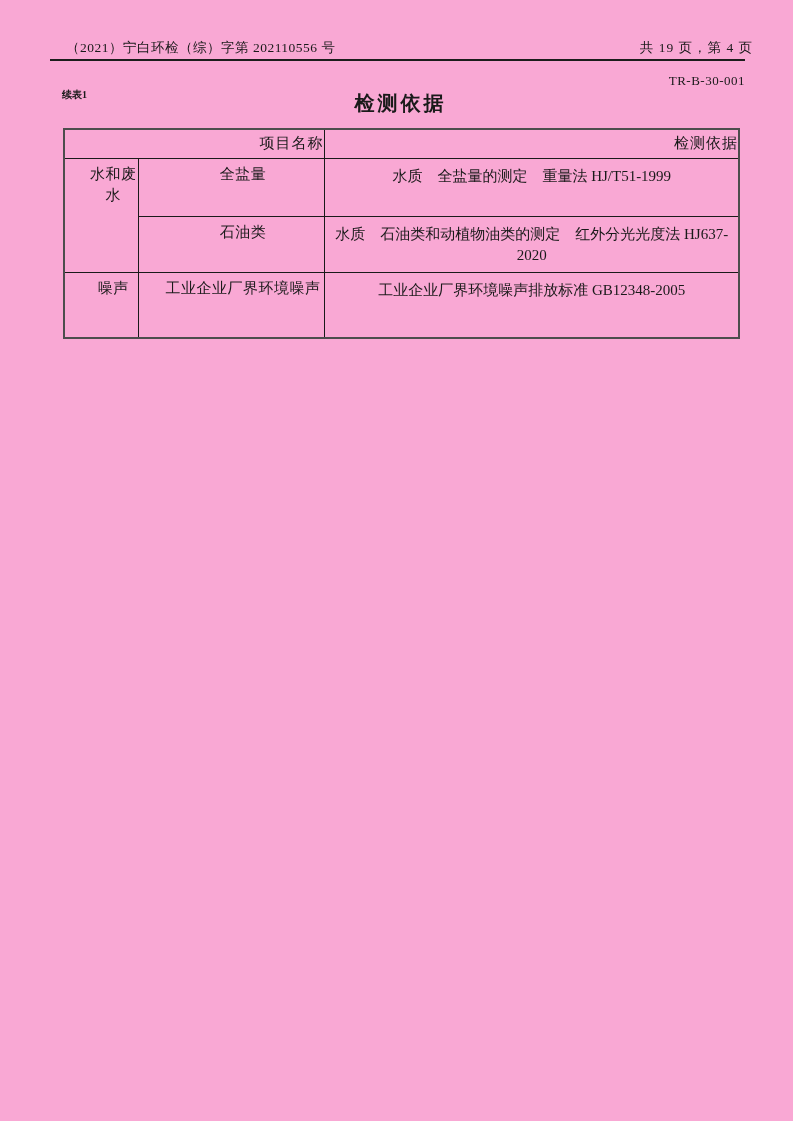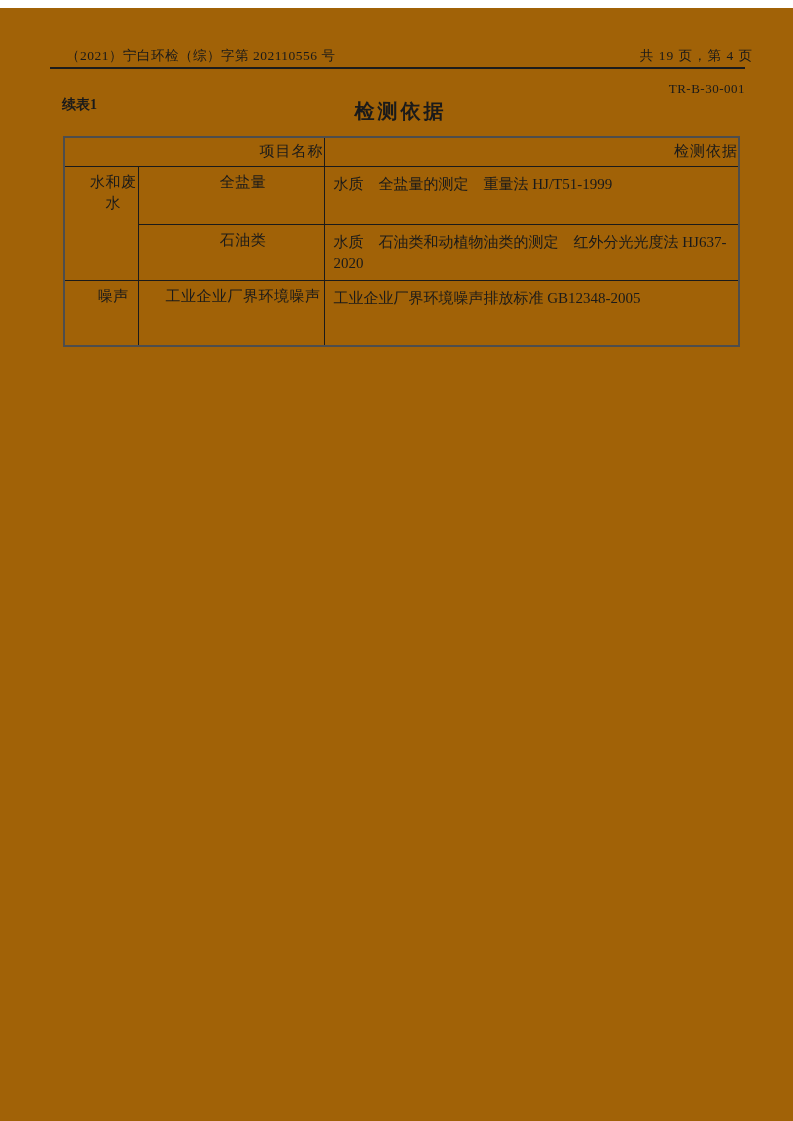--- a/index.html
+++ b/index.html
@@ -4,41 +4,41 @@
 <style>
   * { margin: 0; padding: 0; box-sizing: border-box; }
   html, body {
     width: 793px; height: 1121px;
     background: #ffffff;
     font-family: "Liberation Serif", "DejaVu Serif", serif;
     color: #1a1a1a;
     position: relative;
     overflow: hidden;
   }
-  .page { position: absolute; inset: 0; background: #a16207; margin-top: 8px; }
+  .page { position: absolute; inset: 0; background: #f9a8d4; }
 
   .header-left {
     position: absolute; left: 66px; top: 39px;
     font-size: 13.5px; letter-spacing: 0.5px; white-space: nowrap;
   }
   .header-right {
     position: absolute; right: 40px; top: 39px;
     font-size: 13.5px; letter-spacing: 1px; white-space: nowrap;
   }
   .header-rule {
     position: absolute; left: 50px; right: 48px; top: 59px;
     height: 0; border-top: 2px solid #1c1c1c;
   }
   .form-code {
     position: absolute; right: 48px; top: 73px;
     font-size: 13px; letter-spacing: 0.5px; white-space: nowrap;
   }
   .cont-label {
     position: absolute; left: 62px; top: 88px;
-    font-size: 14px; font-weight: bold; white-space: nowrap;
+    font-size: 10px; font-weight: bold; white-space: nowrap;
   }
   .page-title {
     position: absolute; left: 63px; width: 675px; top: 90px;
     text-align: center;
     font-size: 20px; font-weight: bold; letter-spacing: 3px;
   }
 
   table.basis-table {
     position: absolute; left: 63px; top: 128px;
     width: 675px;
@@ -59,21 +59,21 @@
     letter-spacing: 1px;
   }
   td.cat, td.item {
     text-align: center;
     vertical-align: top;
     padding-top: 5px;
     letter-spacing: 0.5px;
     padding-left: 24px;
   }
   td.basis {
-    text-align: left;
+    text-align: center;
     vertical-align: top;
     padding: 7px 8px 0 9px;
   }
   tr.r1 td { height: 58px; }
   tr.r2 td { height: 56px; }
   tr.r3 td { height: 66px; }
 </style>
 </head>
 <body>
 

